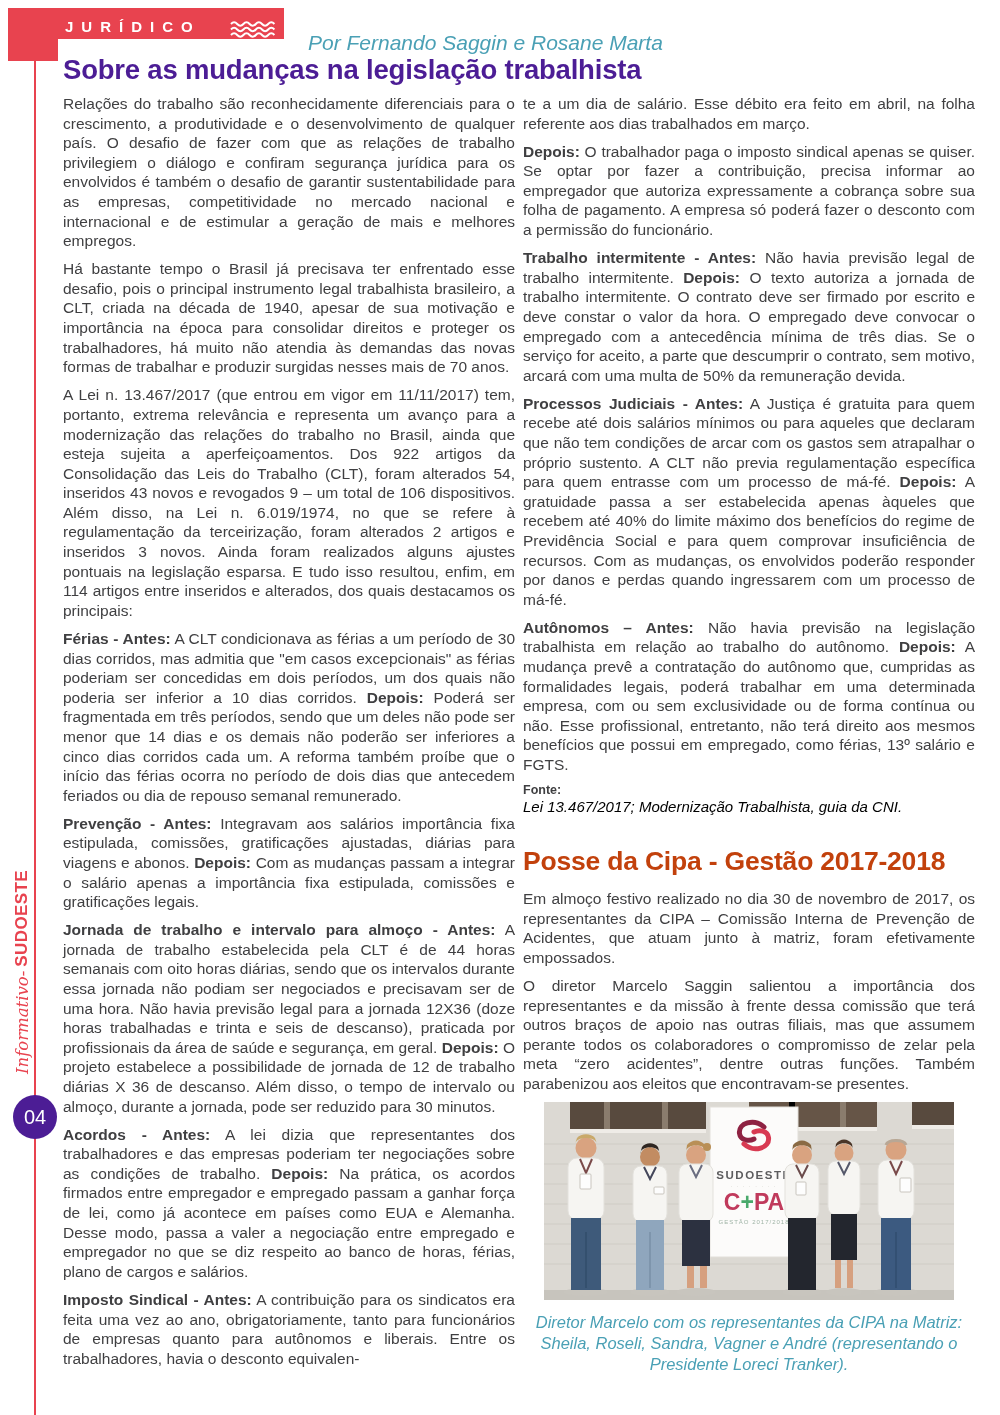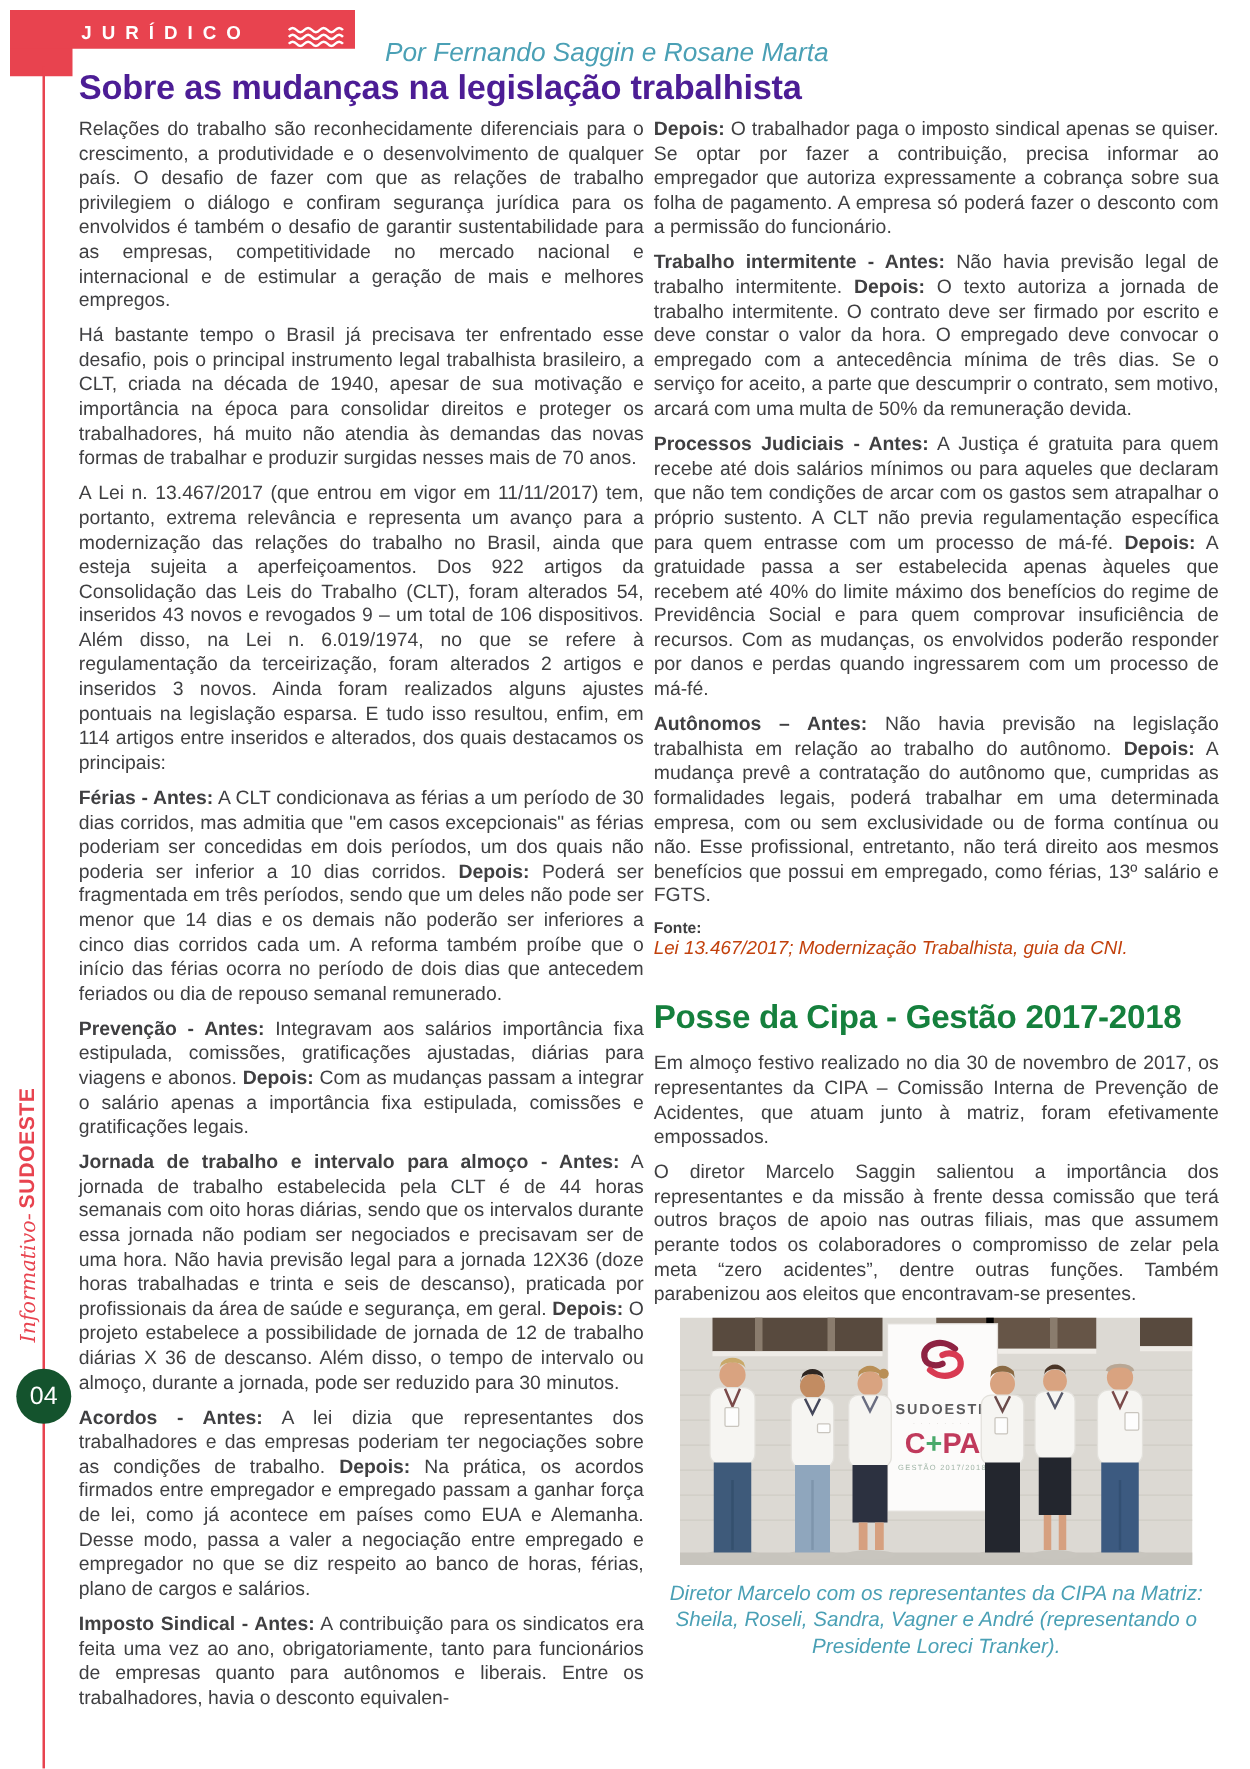--- a/index.html
+++ b/index.html
@@ -17,35 +17,35 @@
               font-size:27.5px;font-weight:bold;letter-spacing:-.2px;}
 
   
   .vline{position:absolute;left:34px;top:53px;width:2px;height:1362px;background:#e8434f;}
   .brand{position:absolute;left:10px;top:1078px;width:186px;height:24px;
          transform:rotate(-90deg);transform-origin:0 0;display:flex;align-items:center;gap:4px;white-space:nowrap;}
   .brand-script{font-family:"DejaVu Serif","Liberation Serif",serif;font-style:italic;
                 color:#e8434f;font-size:16.5px;}
   .brand-bold{font-weight:bold;color:#e8434f;font-size:17px;letter-spacing:.4px;}
   .page-circle{position:absolute;left:13px;top:1095px;width:44px;height:44px;border-radius:50%;
-               background:#14532d;color:#fff;display:flex;align-items:center;justify-content:center;
+               background:#4c1d95;color:#fff;display:flex;align-items:center;justify-content:center;
                font-size:20px;}
 
   
   .col{position:absolute;top:94px;width:452px;}
   .col-left{left:63px;}
   .col-right{left:523px;}
   .para{font-size:15.5px;line-height:19.6px;margin:0 0 8.5px 0;text-align:justify;}
   .para b{font-weight:bold;}
 
   .fonte{margin-top:2px;}
   .fonte-label{font-size:12.5px;font-weight:bold;color:#3f3f41;line-height:15px;}
-  .fonte-text{font-size:15px;font-style:italic;color:#c2410c;line-height:18px;}
-
-  .title2{margin:30px 0 12px 0;color:#15803d;font-size:26.5px;font-weight:bold;letter-spacing:-.2px;}
+  .fonte-text{font-size:15px;font-style:italic;color:#000000;line-height:18px;}
+
+  .title2{margin:30px 0 12px 0;color:#c2410c;font-size:26.5px;font-weight:bold;letter-spacing:-.2px;}
 
   .photo-wrap{margin:8px auto 0 auto;width:410px;}
   .caption{margin:8px 0 0 0;color:#4aa0b5;font-style:italic;font-size:16.5px;line-height:21px;
            text-align:center;}
 </style>
 </head>
 <body>
 
 <div class="page">
 
@@ -79,20 +79,21 @@
       <p class="para">A Lei n. 13.467/2017 (que entrou em vigor em 11/11/2017) tem, portanto, extrema relevância e representa um avanço para a modernização das relações do trabalho no Brasil, ainda que esteja sujeita a aperfeiçoamentos. Dos 922 artigos da Consolidação das Leis do Trabalho (CLT), foram alterados 54, inseridos 43 novos e revogados 9 – um total de 106 dispositivos. Além disso, na Lei n. 6.019/1974, no que se refere à regulamentação da terceirização, foram alterados 2 artigos e inseridos 3 novos. Ainda foram realizados alguns ajustes pontuais na legislação esparsa. E tudo isso resultou, enfim, em 114 artigos entre inseridos e alterados, dos quais destacamos os principais:</p>
       <p class="para"><b>Férias - Antes:</b> A CLT condicionava as férias a um período de 30 dias corridos, mas admitia que "em casos excepcionais" as férias poderiam ser concedidas em dois períodos, um dos quais não poderia ser inferior a 10 dias corridos. <b>Depois:</b> Poderá ser fragmentada em três períodos, sendo que um deles não pode ser menor que 14 dias e os demais não poderão ser inferiores a cinco dias corridos cada um. A reforma também proíbe que o início das férias ocorra no período de dois dias que antecedem feriados ou dia de repouso semanal remunerado.</p>
       <p class="para"><b>Prevenção - Antes:</b> Integravam aos salários importância fixa estipulada, comissões, gratificações ajustadas, diárias para viagens e abonos. <b>Depois:</b> Com as mudanças passam a integrar o salário apenas a importância fixa estipulada, comissões e gratificações legais.</p>
       <p class="para"><b>Jornada de trabalho e intervalo para almoço - Antes:</b> A jornada de trabalho estabelecida pela CLT é de 44 horas semanais com oito horas diárias, sendo que os intervalos durante essa jornada não podiam ser negociados e precisavam ser de uma hora. Não havia previsão legal para a jornada 12X36 (doze horas trabalhadas e trinta e seis de descanso), praticada por profissionais da área de saúde e segurança, em geral. <b>Depois:</b> O projeto estabelece a possibilidade de jornada de 12 de trabalho diárias X 36 de descanso. Além disso, o tempo de intervalo ou almoço, durante a jornada, pode ser reduzido para 30 minutos.</p>
       <p class="para"><b>Acordos - Antes:</b> A lei dizia que representantes dos trabalhadores e das empresas poderiam ter negociações sobre as condições de trabalho. <b>Depois:</b> Na prática, os acordos firmados entre empregador e empregado passam a ganhar força de lei, como já acontece em países como EUA e Alemanha. Desse modo, passa a valer a negociação entre empregado e empregador no que se diz respeito ao banco de horas, férias, plano de cargos e salários.</p>
       <p class="para"><b>Imposto Sindical - Antes:</b> A contribuição para os sindicatos era feita uma vez ao ano, obrigatoriamente, tanto para funcionários de empresas quanto para autônomos e liberais. Entre os trabalhadores, havia o desconto equivalen-</p>
     </div>
 
   <div class="col col-right">
     <div id="col-right-paras">
+        <p class="para">te a um dia de salário. Esse débito era feito em abril, na folha referente aos dias trabalhados em março.</p>
         <p class="para"><b>Depois:</b> O trabalhador paga o imposto sindical apenas se quiser. Se optar por fazer a contribuição, precisa informar ao empregador que autoriza expressamente a cobrança sobre sua folha de pagamento. A empresa só poderá fazer o desconto com a permissão do funcionário.</p>
         <p class="para"><b>Trabalho intermitente - Antes:</b> Não havia previsão legal de trabalho intermitente. <b>Depois:</b> O texto autoriza a jornada de trabalho intermitente. O contrato deve ser firmado por escrito e deve constar o valor da hora. O empregado deve convocar o empregado com a antecedência mínima de três dias. Se o serviço for aceito, a parte que descumprir o contrato, sem motivo, arcará com uma multa de 50% da remuneração devida.</p>
         <p class="para"><b>Processos Judiciais - Antes:</b> A Justiça é gratuita para quem recebe até dois salários mínimos ou para aqueles que declaram que não tem condições de arcar com os gastos sem atrapalhar o próprio sustento. A CLT não previa regulamentação específica para quem entrasse com um processo de má-fé. <b>Depois:</b> A gratuidade passa a ser estabelecida apenas àqueles que recebem até 40% do limite máximo dos benefícios do regime de Previdência Social e para quem comprovar insuficiência de recursos. Com as mudanças, os envolvidos poderão responder por danos e perdas quando ingressarem com um processo de má-fé.</p>
         <p class="para"><b>Autônomos – Antes:</b> Não havia previsão na legislação trabalhista em relação ao trabalho do autônomo. <b>Depois:</b> A mudança prevê a contratação do autônomo que, cumpridas as formalidades legais, poderá trabalhar em uma determinada empresa, com ou sem exclusividade ou de forma contínua ou não. Esse profissional, entretanto, não terá direito aos mesmos benefícios que possui em empregado, como férias, 13º salário e FGTS.</p>
       </div>
 
     <div class="fonte">
       <div class="fonte-label">Fonte:</div>
       <div class="fonte-text">Lei 13.467/2017; Modernização Trabalhista, guia da CNI.</div>
     </div>

